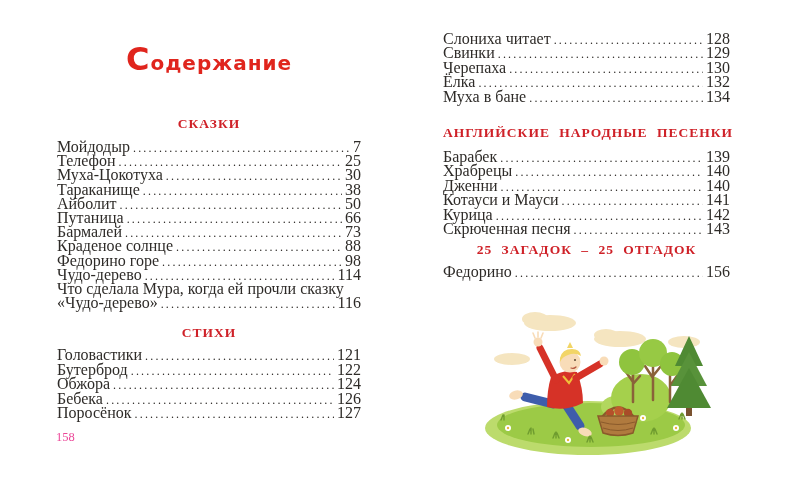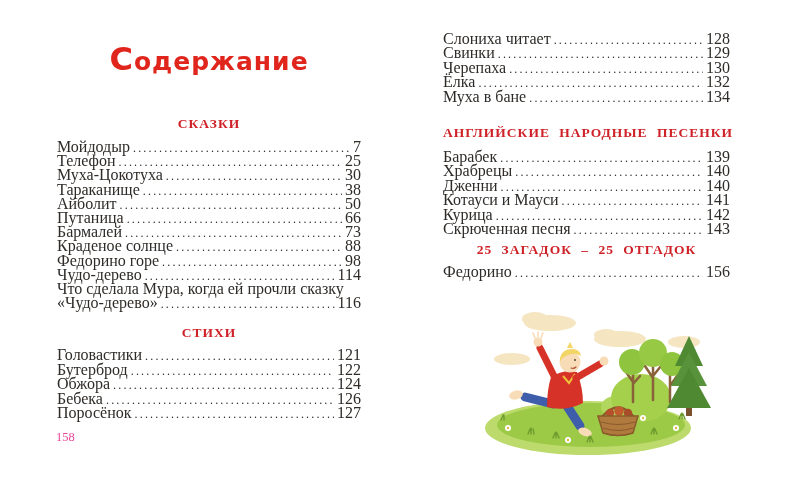--- a/index.html
+++ b/index.html
@@ -11,21 +11,21 @@
   }
   .column{position:absolute;top:0;}
   .col-left{left:57px;width:304px;}
   .col-right{left:443px;width:287px;}
 
   .main-title{
     position:absolute;left:0;top:40px;width:100%;
     text-align:center;
     font-family:"DejaVu Sans", sans-serif;
     font-weight:bold;
-    font-size:25px;
+    font-size:20px;
     letter-spacing:1px;
     color:#e0251d;
   }
   .main-title::first-letter{font-size:32px;}
 
   .sec-head{
     position:absolute;left:0;width:100%;
     text-align:center;
     font-weight:bold;
     font-size:13.5px;

